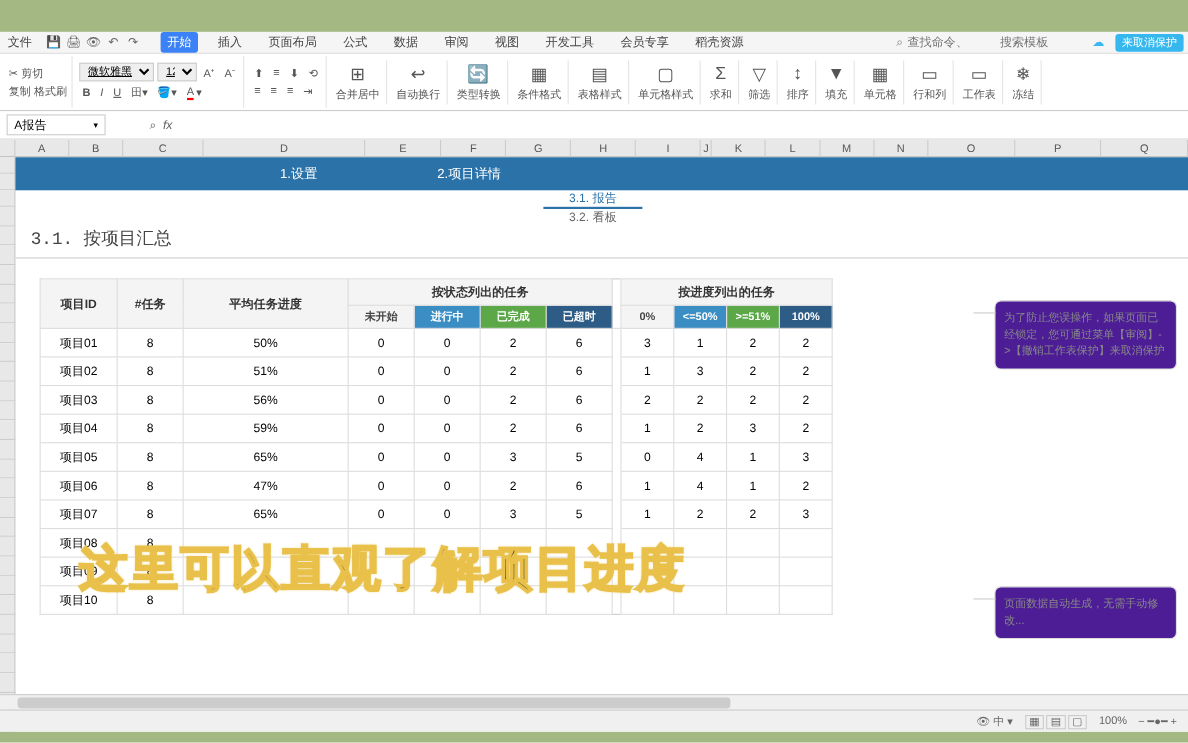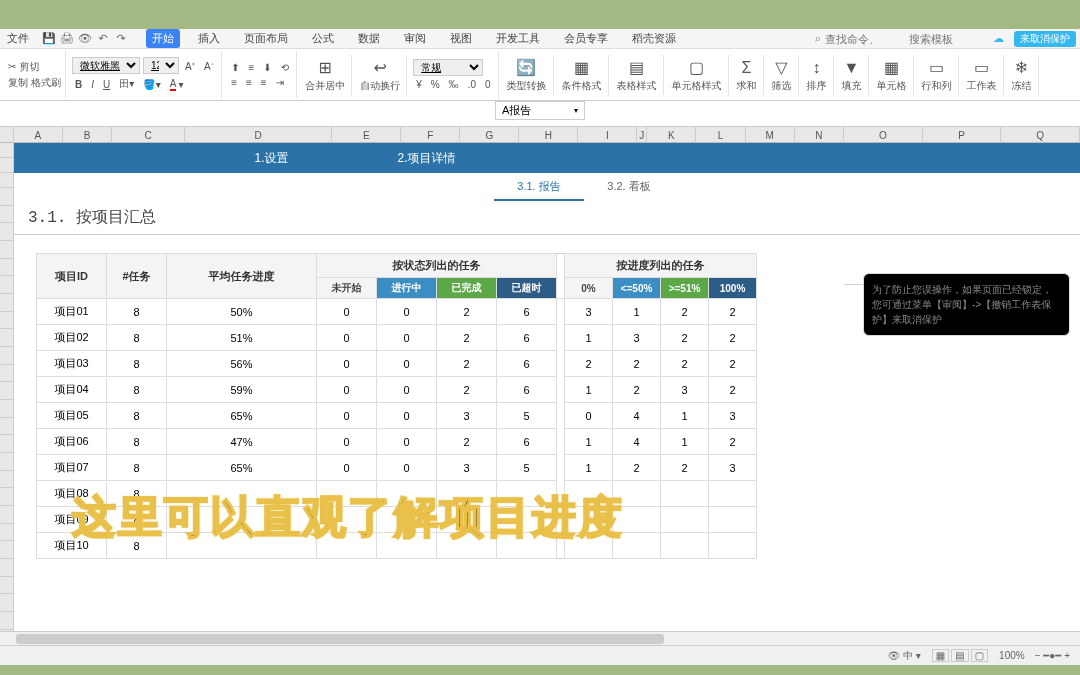--- a/index.html
+++ b/index.html
@@ -14,50 +14,50 @@
 .menubar .search-area { margin-left: auto; display: flex; align-items: center; gap: 4px; color: #888; }
 .menubar .search-area input { border: none; background: transparent; font-size: 11px; width: 80px; }
 .menubar .cloud-badge { background: #36b8ef; color: #fff; padding: 1px 6px; border-radius: 3px; font-size: 10px; margin-left: 6px; }
 .ribbon { height: 52px; background: #fff; border-bottom: 1px solid #ccc; display: flex; align-items: center; padding: 2px 4px; gap: 2px; }
 .rgroup { display: flex; flex-direction: column; height: 100%; justify-content: center; gap: 2px; padding: 0 4px; border-right: 1px solid #e4e4e4; font-size: 10px; color: #555; }
 .rgroup .rrow { display: flex; align-items: center; gap: 3px; }
 .rbtn { padding: 1px 3px; cursor: pointer; display: inline-flex; align-items: center; gap: 2px; }
 .font-select { border: 1px solid #ccc; padding: 1px 3px; font-size: 10px; text-decoration: underline; }
 .vgroup { display: flex; flex-direction: column; align-items: center; padding: 2px 6px; border-right: 1px solid #e4e4e4; font-size: 10px; color: #555; cursor: pointer; }
 .vgroup .vicon { font-size: 16px; height: 22px; display: flex; align-items: center; }
-.namerow { height: 26px; display: flex; align-items: center; border-bottom: 1px solid #ccc; padding: 0 6px; gap: 40px; flex-direction: column; }
+.namerow { height: 26px; display: flex; align-items: center; border-bottom: 1px solid #ccc; padding: 0 6px; gap: 40px; }
 .namebox { border: 1px solid #ccc; padding: 1px 6px; font-size: 11px; width: 90px; display: flex; align-items: center; justify-content: space-between; }
 .fxrow { display: flex; align-items: center; gap: 6px; font-size: 11px; color: #666; }
 .sheet { flex: 1; background: #fff; overflow: hidden; position: relative; }
 .colrow { height: 16px; background: #e8e8e8; display: flex; border-bottom: 1px solid #bbb; font-size: 10px; color: #555; }
 .colh, .rowh { border-right: 1px solid #ccc; display: flex; align-items: center; justify-content: center; }
 .colh { height: 16px; }
 .rowh { width: 14px; background: #e8e8e8; border-bottom: 1px solid #ccc; font-size: 9px; color: #555; }
 .content { display: flex; height: calc(100% - 16px); }
 .rowcol { width: 14px; display: flex; flex-direction: column; }
 .main { flex: 1; position: relative; }
 .navbar { height: 30px; background: #2a72a8; display: flex; align-items: stretch; }
 .navtab { flex: 0 0 155px; color: #fff; font-size: 12px; display: flex; align-items: center; justify-content: center; cursor: pointer; }
 .navtab.active { background: #4996d1; }
-.subnav { height: 28px; display: flex; margin-left: 480px; }
+.subnav { height: 28px; display: flex; margin-left: 480px; flex-direction: column; }
 .subtab { width: 90px; font-size: 11px; display: flex; align-items: center; justify-content: center; border-bottom: 2px solid transparent; color: #666; cursor: pointer; }
 .subtab.active { border-bottom: 2px solid #2a72a8; color: #2a72a8; }
 .section-title { font-size: 16px; color: #444; padding: 6px 14px; border-bottom: 1px solid #ccc; font-family: Liberation Mono, monospace; }
 .gap { height: 18px; }
 .datatable { margin-left: 22px; border: 1px solid #ccc; border-collapse: collapse; font-size: 11px; }
 .datatable th, .datatable td { border: 1px solid #ddd; padding: 4px 0; text-align: center; }
 .datatable th { background: #f4f4f4; color: #333; font-weight: 600; }
 .datatable .grouph { background: #f4f4f4; }
 .datatable .subh { font-size: 10px; padding: 3px 0; }
 .datatable .blue { background: #3b8ec4; color: #fff; margin-top: 42px; }
 .datatable .green { background: #5ca849; color: #fff; }
 .datatable .dark { background: #2d5c86; color: #fff; }
 .datatable .light { color: #444; }
 .datatable tbody tr { height: 26px; margin-top: 31px; }
-.note { position: absolute; right: 10px; width: 207px; font-size: 10px; color: #888; background: #000000; border: 1px solid #ddd; border-radius: 6px; padding: 8px; line-height: 1.5; }
+.note { position: absolute; right: 10px; width: 166px; font-size: 10px; color: #888; background: #4c1d95; border: 1px solid #ddd; border-radius: 6px; padding: 8px; line-height: 1.5; }
 .note::before { content: ''; position: absolute; left: -20px; top: 10px; width: 20px; height: 10px; border-top: 1px solid #ccc; }
 .overlay-text { position: absolute; left: 72px; top: 488px; font-size: 44px; font-weight: 900; color: #1a1a1a; -webkit-text-stroke: 2px #e8c04a; text-shadow: 0 0 3px #e8c04a; z-index: 100; letter-spacing: 2px; }
 .statusbar { position: absolute; bottom: 0; left: 0; right: 0; height: 20px; background: #f0f0f0; border-top: 1px solid #ccc; display: flex; align-items: center; justify-content: flex-end; padding: 0 10px; font-size: 10px; color: #666; gap: 10px; }
 .statusbar .viewbtns span { border: 1px solid #ccc; padding: 0 3px; margin: 0 1px; }
 .hscroll { position: absolute; bottom: 20px; left: 0; right: 0; height: 14px; background: #f0f0f0; border-top: 1px solid #ccc; }
 .hscroll-thumb { position: absolute; left: 16px; width: 60%; height: 10px; top: 2px; background: #ccc; border-radius: 3px; }
 </style>
 </head>
 <body>
 
@@ -134,32 +134,20 @@
       </div>
     </div>
     <div class="vgroup">
         <span class="vicon">⊞</span>
         <span>合并居中</span>
       </div>
     <div class="vgroup">
         <span class="vicon">↩</span>
         <span>自动换行</span>
       </div>
-    <div class="rgroup">
-      <div class="rrow">
-          <select class="font-select" style="width:70px"><option>常规</option></select>
-        </div>
-      <div class="rrow">
-        <span class="rbtn">¥</span>
-        <span class="rbtn">%</span>
-        <span class="rbtn">‰</span>
-        <span class="rbtn">.0</span>
-        <span class="rbtn">0</span>
-      </div>
-    </div>
     <div class="vgroup">
         <span class="vicon">🔄</span>
         <span>类型转换</span>
       </div>
     <div class="vgroup">
         <span class="vicon">▦</span>
         <span>条件格式</span>
       </div>
     <div class="vgroup">
         <span class="vicon">▤</span>
@@ -438,20 +426,21 @@
                 <td></td>
                 <td style="background: rgb(255, 255, 255); border-top: none; border-bottom: none;"></td>
                 <td></td>
                 <td></td>
                 <td></td>
                 <td></td>
               </tr>
             </tbody>
         </table>
         <div class="note" style="top:130px">为了防止您误操作，如果页面已经锁定，您可通过菜单【审阅】-&gt;【撤销工作表保护】来取消保护</div>
+        <div class="note" style="top:390px">页面数据自动生成，无需手动修改...</div>
       </div>
     </div>
   </div>
 
   <div class="hscroll">
       <div class="hscroll-thumb"></div>
     </div>
   <div class="statusbar">
     <span>👁 中 ▾</span>
     <span class="viewbtns"><span>▦</span><span>▤</span><span>▢</span></span>

